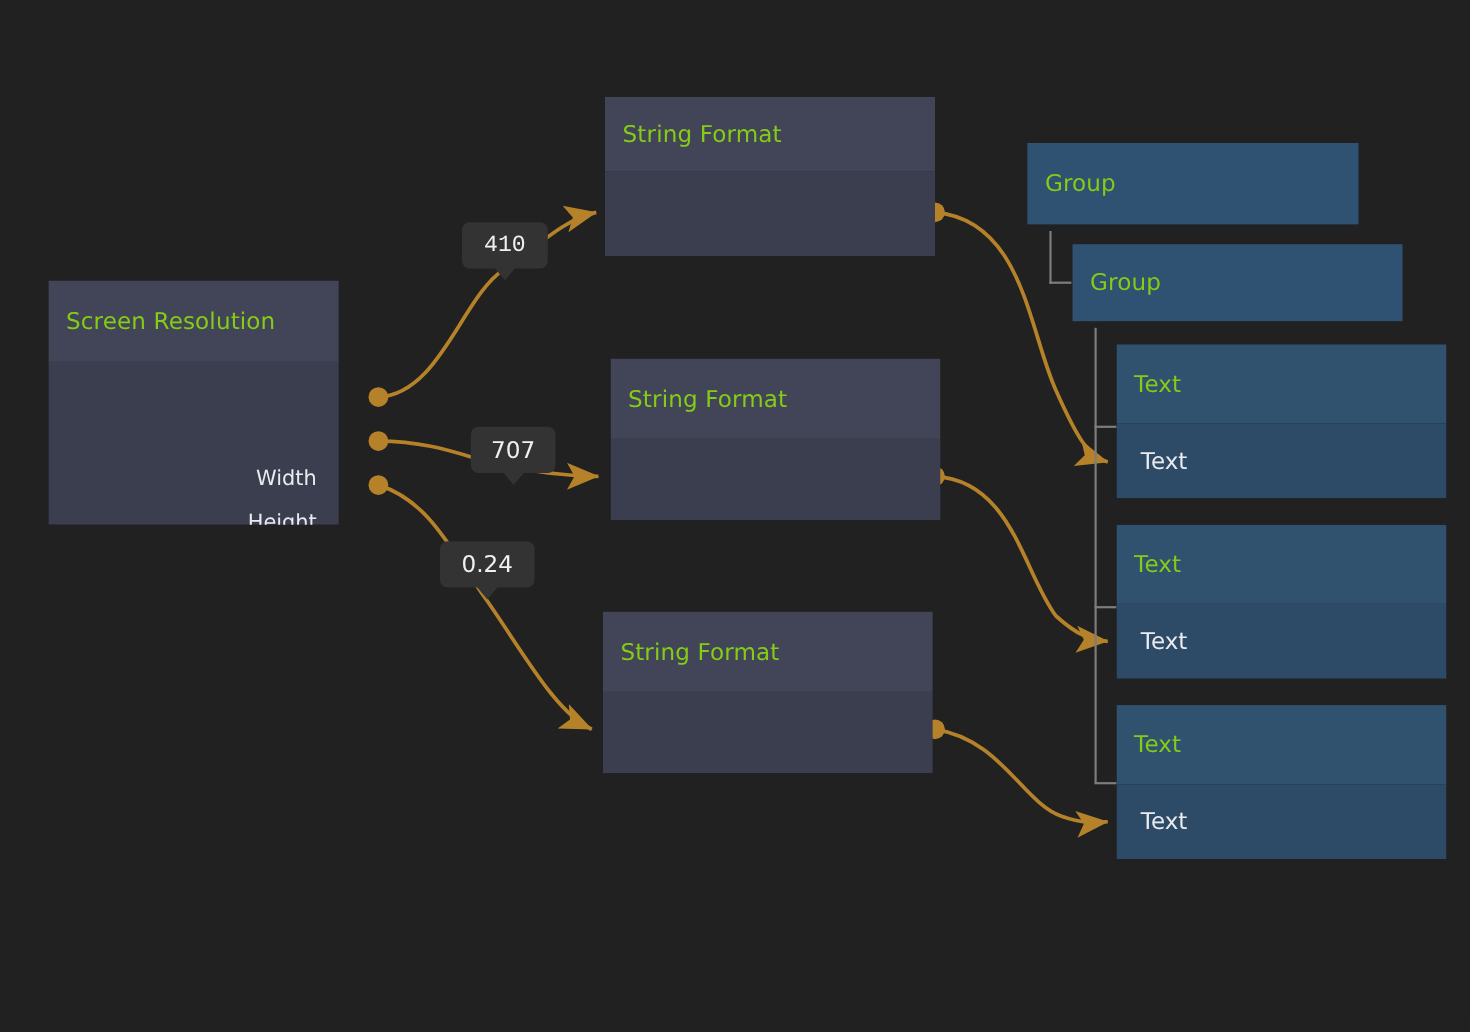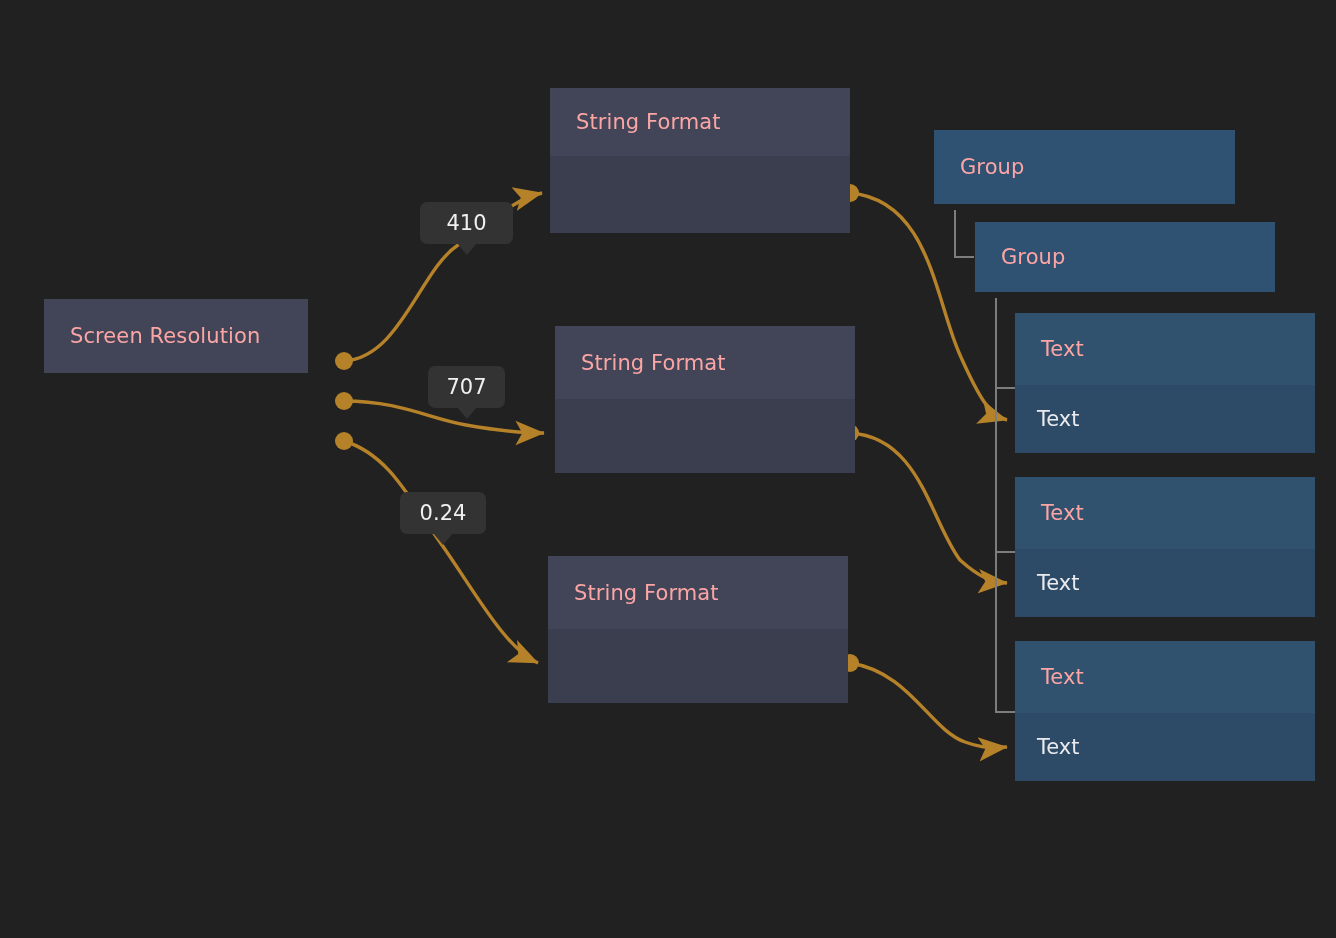--- a/index.html
+++ b/index.html
@@ -33,22 +33,22 @@
   
   .node {
     position: absolute;
     box-sizing: border-box;
     overflow: hidden;
   }
   .node-header {
     box-sizing: border-box;
     display: flex;
     align-items: center;
-    padding-left: 26px;
-    color: #fca5a5;
+    padding-left: 16px;
+    color: #84cc16;
     font-size: 21px;
     letter-spacing: .1px;
     white-space: nowrap;
   }
   .node-body {
     box-sizing: border-box;
     position: relative;
   }
 
   
@@ -141,22 +141,27 @@
     <path d="M850,663 C 910,672 930,730 965,742 C 985,749 995,748 1007,747" fill="none" stroke="#b5822a" stroke-width="3.4" marker-end="url(#ah)"></path>
 
     <circle cx="344" cy="361" r="9" fill="#b5822a"></circle>
     <circle cx="344" cy="401" r="9" fill="#b5822a"></circle>
     <circle cx="344" cy="441" r="9" fill="#b5822a"></circle>
     <circle cx="850" cy="193" r="9" fill="#b5822a"></circle>
     <circle cx="850" cy="433" r="9" fill="#b5822a"></circle>
     <circle cx="850" cy="663" r="9" fill="#b5822a"></circle>
   </svg>
 
-  <div class="node node-dark" style="left:44px; top:255px; width:264px; height:222px;margin-top:44px;">
+  <div class="node node-dark" style="left:44px; top:255px; width:264px; height:222px;">
     <div class="node-header" style="height:74px;">Screen Resolution</div>
+    <div class="node-body" style="height:148px;">
+      <div class="out-label" style="top:106px;">Width</div>
+      <div class="out-label" style="top:146px;">Height</div>
+
+    </div>
   </div>
 
   <div class="node node-dark" style="left:550px; top:88px; width:300px; height:145px;">
     <div class="node-header" style="height:68px;">String Format</div>
     <div class="node-body" style="height:77px;">
       
     </div>
   </div>
 
   <div class="node node-dark" style="left:555px; top:326px; width:300px; height:147px;">
@@ -166,26 +171,26 @@
     </div>
   </div>
 
   <div class="node node-dark" style="left:548px; top:556px; width:300px; height:147px;">
     <div class="node-header" style="height:73px;">String Format</div>
     <div class="node-body" style="height:74px;">
       
     </div>
   </div>
 
-  <div class="badge" style="left:420px; top:202px; width:93px; height:42px;">
+  <div class="badge" style="left:420px; top:202px; width:78px; height:42px;font-family:Liberation Mono, monospace;">
     <span>410</span>
     <span class="tail"></span>
   </div>
 
-  <div class="badge" style="left:428px; top:366px; width:77px; height:42px;">
+  <div class="badge" style="left:428px; top:388px; width:77px; height:42px;">
     <span>707</span>
     <span class="tail"></span>
   </div>
 
   <div class="badge" style="left:400px; top:492px; width:86px; height:42px;">
     <span>0.24</span>
     <span class="tail"></span>
   </div>
 
   <div class="node node-blue-solid" style="left:934px; top:130px; width:301px; height:74px;">

